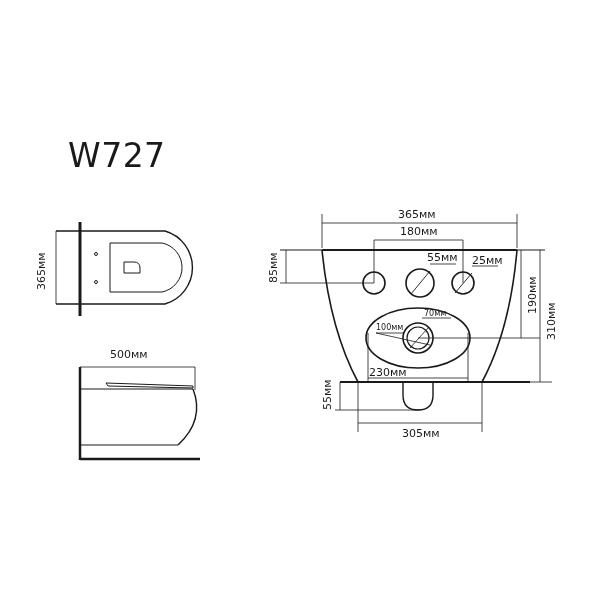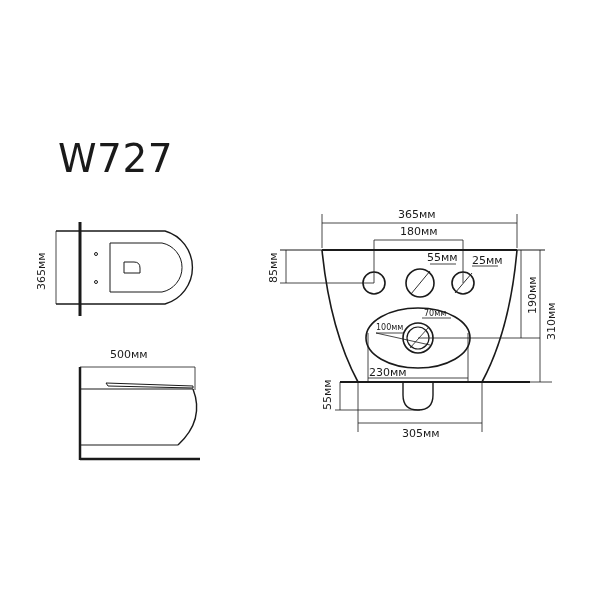--- a/index.html
+++ b/index.html
@@ -1,17 +1,17 @@
 <!DOCTYPE html>
 <html><head>
 <meta charset="utf-8">
 <style>
   html, body { margin: 0; padding: 0; background: #ffffff; }
   body { width: 600px; height: 600px; position: relative; overflow: hidden; font-family: "Liberation Sans", "DejaVu Sans", sans-serif; color: #1a1a1a; }
-  .title { position: absolute; left: 58px; top: 136px; font-size: 39px; letter-spacing: 0.5px; color: #1a1a1a; font-family: "DejaVu Sans", "Liberation Sans", sans-serif; }
+  .title { position: absolute; left: 68px; top: 136px; font-size: 33px; letter-spacing: 0.5px; color: #1a1a1a; font-family: "DejaVu Sans", "Liberation Sans", sans-serif; }
   svg { position: absolute; left: 0; top: 0; }
   svg text { font-family: "DejaVu Sans", "Liberation Sans", sans-serif; fill: #1a1a1a; }
   .dim { font-size: 11px; }
   .dim-sm { font-size: 8px; }
 </style>
 </head>
 <body>
 
 <div class="title">W727</div>
 

